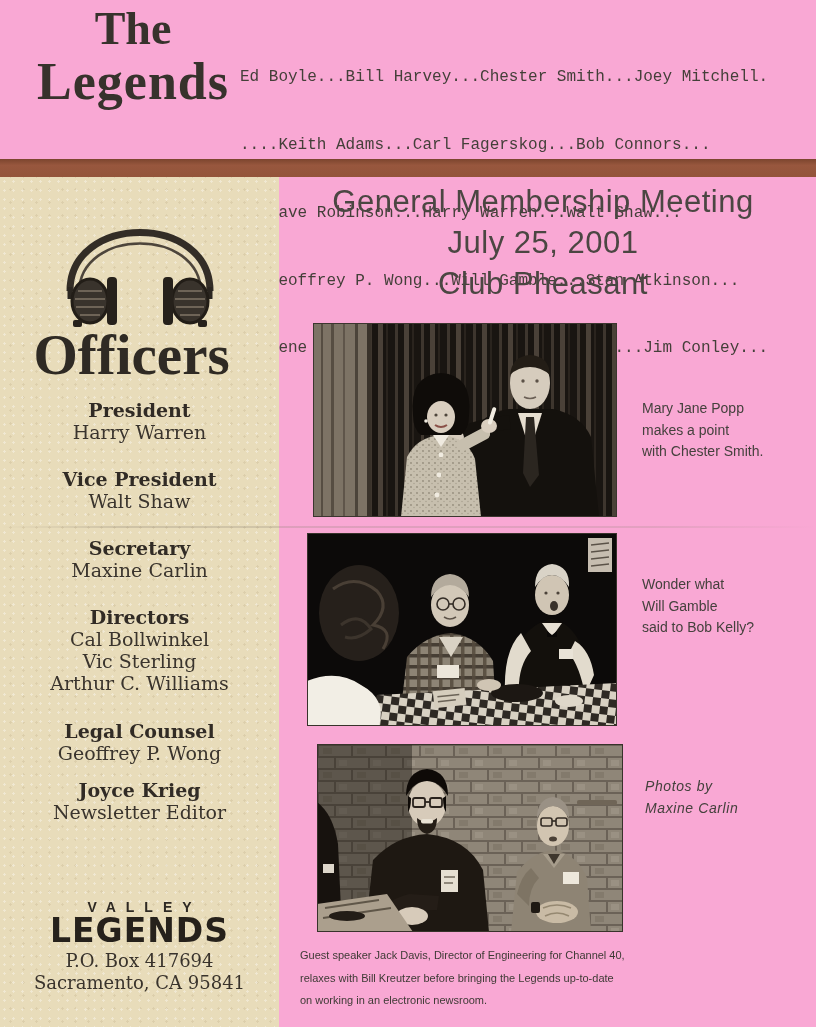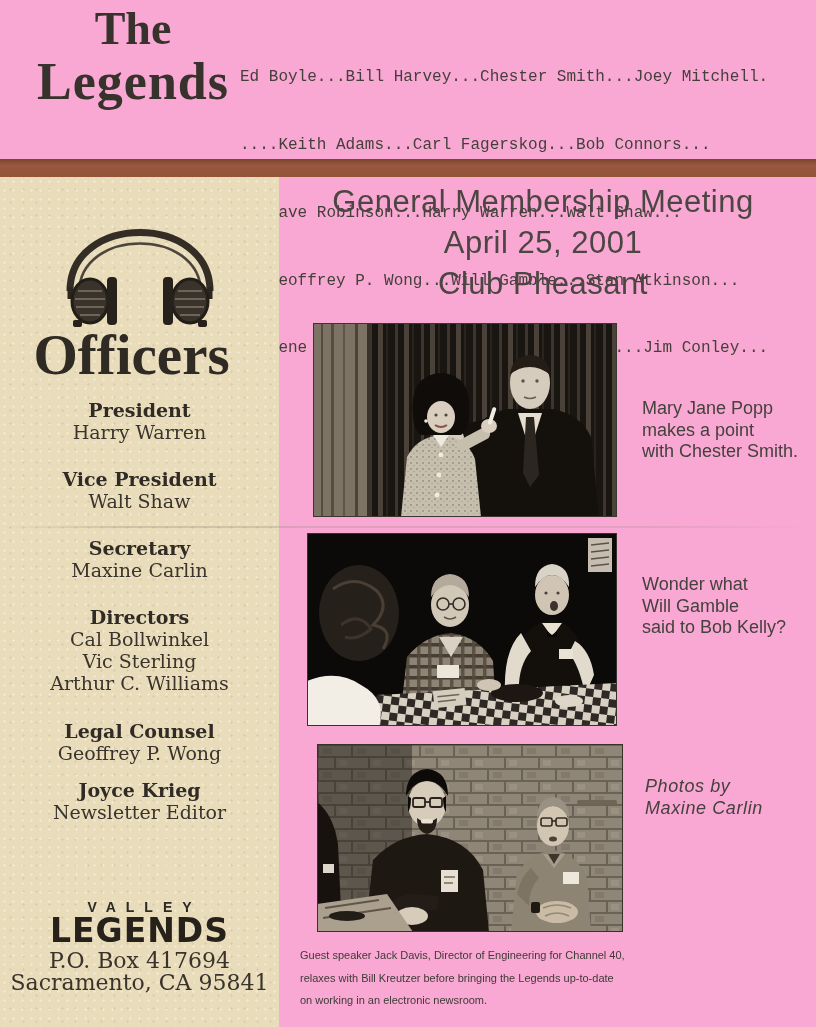--- a/index.html
+++ b/index.html
@@ -31,29 +31,29 @@
            font-family:"DejaVu Serif",serif;font-size:19px;line-height:22px;}
   .entry{margin:0 0 25px 0;}
   .entry.mb30{} .entry.mb26{margin-bottom:26px;} .entry.mb15{margin-bottom:15px;text-align:center;}
   .officer-title{font-weight:bold;color:#312b25;}
   .officer-name{color:#3a342d;}
   .logo-block{position:absolute;left:0;top:722px;width:100%;text-align:center;color:#2f2a24;}
   .logo-valley{font-family:"Liberation Sans",sans-serif;font-size:14px;font-weight:bold;
                letter-spacing:10px;text-indent:10px;color:#2e2923;}
   .logo-legends{font-family:"DejaVu Sans",sans-serif;font-size:33px;font-weight:800;
                 letter-spacing:1px;line-height:34px;margin-top:-1px;color:#26211b;}
-  .address{font-family:"DejaVu Serif",serif;font-size:22px;line-height:22px;color:#39332c;margin-top:2px;}
+  .address{font-family:"DejaVu Serif",serif;font-size:18px;line-height:22px;color:#39332c;margin-top:2px;}
   
   .main-heading{position:absolute;left:288px;top:181px;width:510px;text-align:center;
                 font-size:31px;line-height:41px;color:#4b4642;letter-spacing:.5px;}
   figure{margin:0;padding:0;position:absolute;}
   .photo1{left:313px;top:323px;width:304px;height:194px;}
   .photo2{left:307px;top:533px;width:310px;height:193px;}
   .photo3{left:317px;top:744px;width:306px;height:188px;}
-  .caption{position:absolute;font-size:18px;line-height:21.5px;color:#45413d;}
+  .caption{position:absolute;font-size:14px;line-height:21.5px;color:#45413d;}
   .caption1{left:642px;top:398px;width:160px;}
   .caption2{left:642px;top:574px;width:170px;}
   .caption3{left:645px;top:776px;width:160px;font-style:italic;letter-spacing:.6px;}
   .footer-caption{position:absolute;left:300px;top:944px;width:512px;
                   font-size:11px;line-height:22.7px;color:#3e3a35;}
   .fold-line{position:absolute;left:0;top:526px;width:816px;height:2px;
              background:linear-gradient(90deg,rgba(140,130,115,0) 0%,rgba(140,130,115,.28) 15%,
                         rgba(140,130,115,.20) 80%,rgba(140,130,115,0) 100%);}
 </style>
 </head>
@@ -140,21 +140,21 @@
       <div class="logo-legends">LEGENDS</div>
       <div class="address">
         <div>P.O. Box 417694</div>
         <div>Sacramento, CA 95841</div>
       </div>
     </div>
   </div>
 
   <div class="main-heading">
     <div>General Membership Meeting</div>
-    <div>April 25, 2001</div>
+    <div>July 25, 2001</div>
     <div>Club Pheasant</div>
   </div>
 
   <figure class="photo1">
     <svg width="304" height="194" viewBox="0 0 304 194">
       <defs>
         <pattern id="p1curtain" width="26" height="194" patternUnits="userSpaceOnUse">
           <rect width="26" height="194" fill="#191511"></rect>
           <rect x="4" width="3" height="194" fill="#3e362e"></rect>
           <rect x="13" width="5" height="194" fill="#4a4138"></rect>

